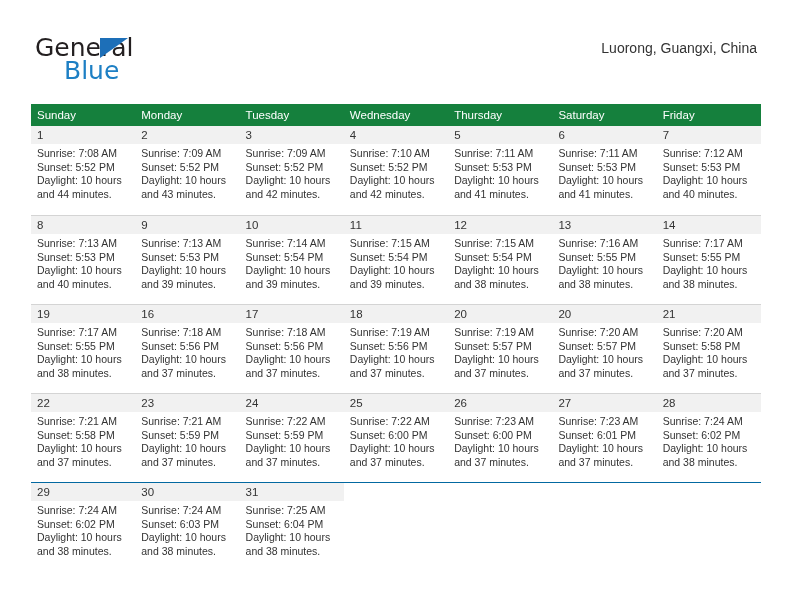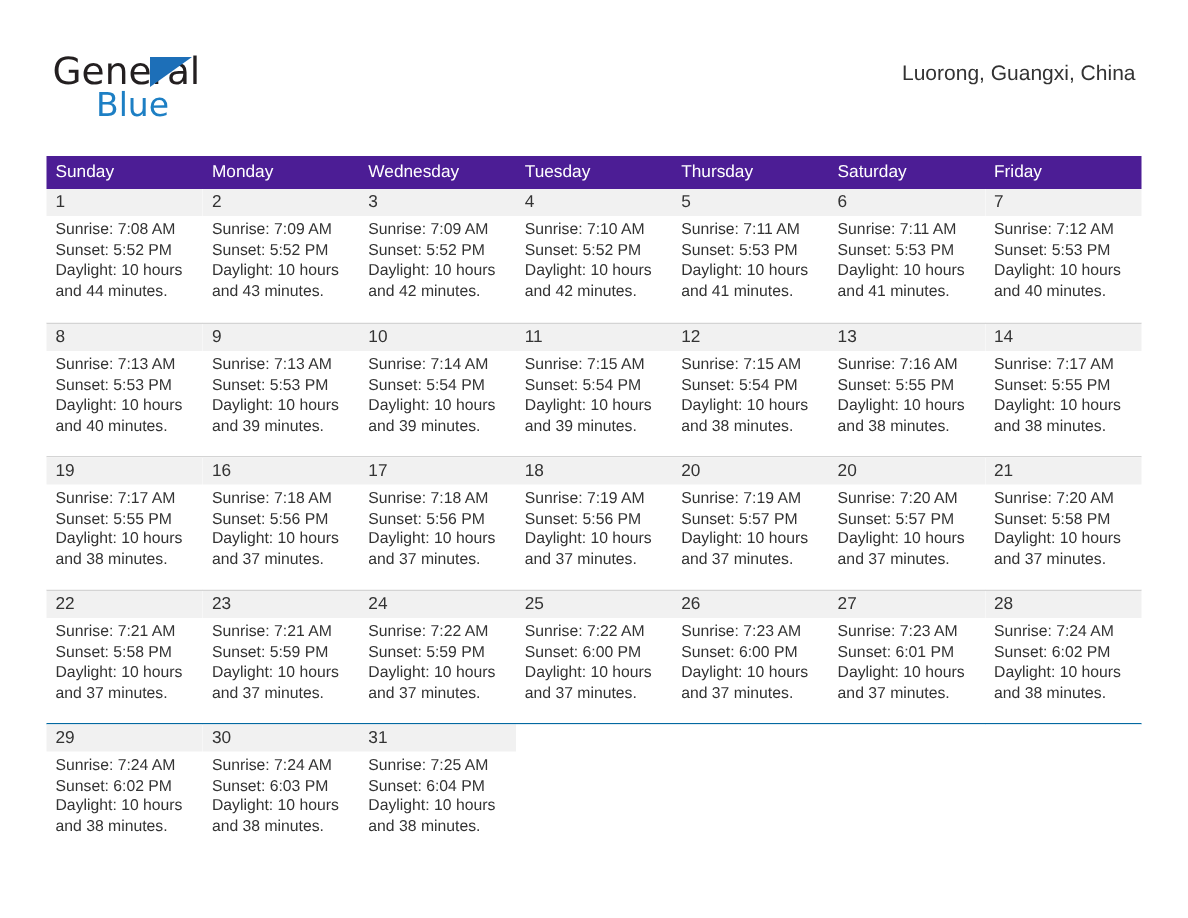--- a/index.html
+++ b/index.html
@@ -53,21 +53,21 @@
     top: 3px;
     width: 0;
     height: 0;
     border-left: 28px solid #1d6fb8;
     border-bottom: 20px solid transparent;
   }
   .brand-blue {
     position: absolute;
     left: 29px;
     top: 23px;
-    font-size: 22px;
+    font-size: 25px;
     color: #1d7fc4;
     font-family: "DejaVu Sans", sans-serif;
     font-weight: 400;
     line-height: 26px;
   }
 
   .title-block {
     position: absolute;
     right: 35px;
     top: 32px;
@@ -92,21 +92,21 @@
 
   
   .calendar {
     position: absolute;
     left: 31px;
     top: 104px;
     width: 730px;
   }
   .weekday-row {
     display: flex;
-    background: #4c1d95;
+    background: #15803d;
     height: 22px;
   }
   .weekday-cell {
     flex: 1 1 0;
     min-width: 0;
     color: #ffffff;
     font-size: 11.5px;
     line-height: 22px;
     padding-left: 6px;
     box-sizing: border-box;
@@ -173,22 +173,22 @@
     <div class="title-block">
       <div class="cal-subtitle">Luorong, Guangxi, China</div>
     </div>
 
   </div>
 
   <div class="calendar">
     <div class="weekday-row">
         <div class="weekday-cell">Sunday</div>
         <div class="weekday-cell">Monday</div>
+        <div class="weekday-cell">Tuesday</div>
         <div class="weekday-cell">Wednesday</div>
-        <div class="weekday-cell">Tuesday</div>
         <div class="weekday-cell">Thursday</div>
         <div class="weekday-cell">Saturday</div>
         <div class="weekday-cell">Friday</div>
       </div>
     <div id="weeks-container">
         <div class="week-row first">
           <div class="day-cell">
             <div class="day-number-band">1</div>
             <div class="day-body">
               <div class="day-line">Sunrise: 7:08 AM</div>

